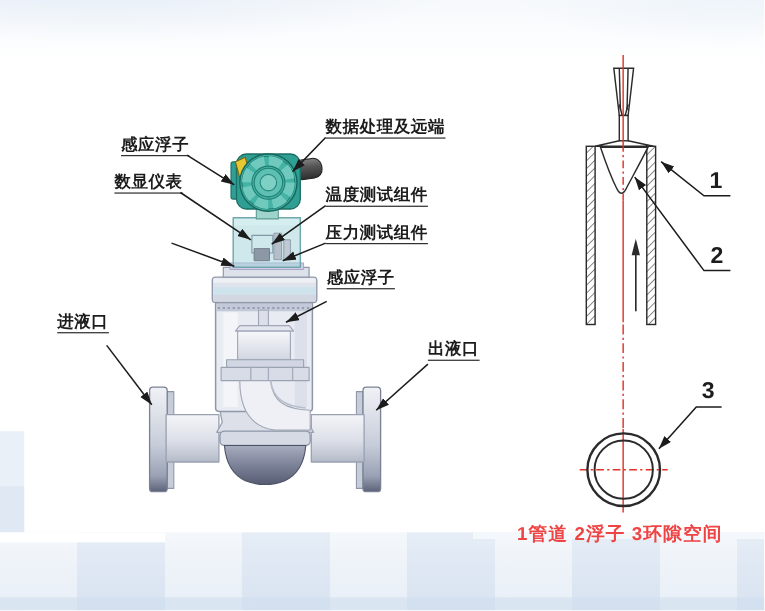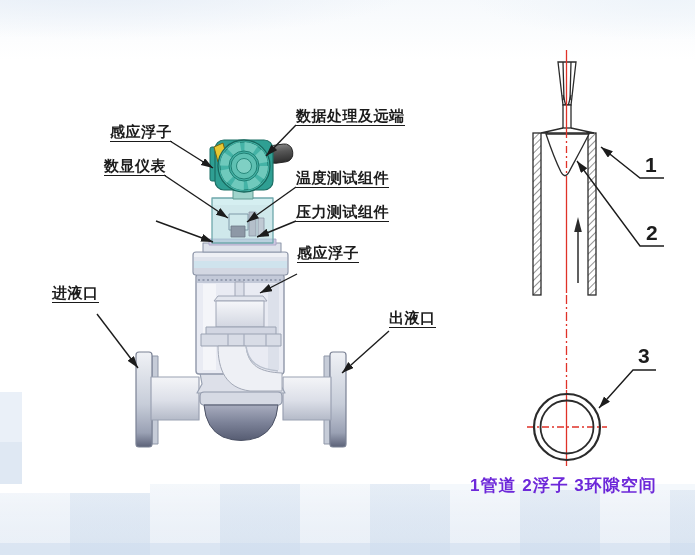--- a/index.html
+++ b/index.html
@@ -24,21 +24,21 @@
   .bg-bottom .notch2{position:absolute;left:430px;top:0;width:265px;height:6px;background:#f4f8fc;}
   .bg-bottom .deep{position:absolute;left:0;bottom:0;width:695px;height:12px;background:rgba(205,220,238,.55);}
 
   
   svg.art{position:absolute;left:0;top:0;}
 
   
   .lbl{position:absolute;font-size:15px;line-height:17px;font-weight:600;color:#1c1c1c;
        border-bottom:1.6px solid #1a1a1a;padding-bottom:1px;white-space:nowrap;letter-spacing:.5px;}
   .num{position:absolute;font-size:21px;font-weight:600;color:#1c1c1c;white-space:nowrap;}
-  .caption{position:absolute;left:470px;top:474px;font-size:17px;font-weight:600;color:#6d28d9;
+  .caption{position:absolute;left:470px;top:474px;font-size:17px;font-weight:600;color:#ef4444;
        letter-spacing:1px;white-space:nowrap;}
 </style>
 </head>
 <body>
 
 <div class="page">
 
   <div class="bg-top">
     <div class="curve1"></div>
     <div class="curve2"></div>

